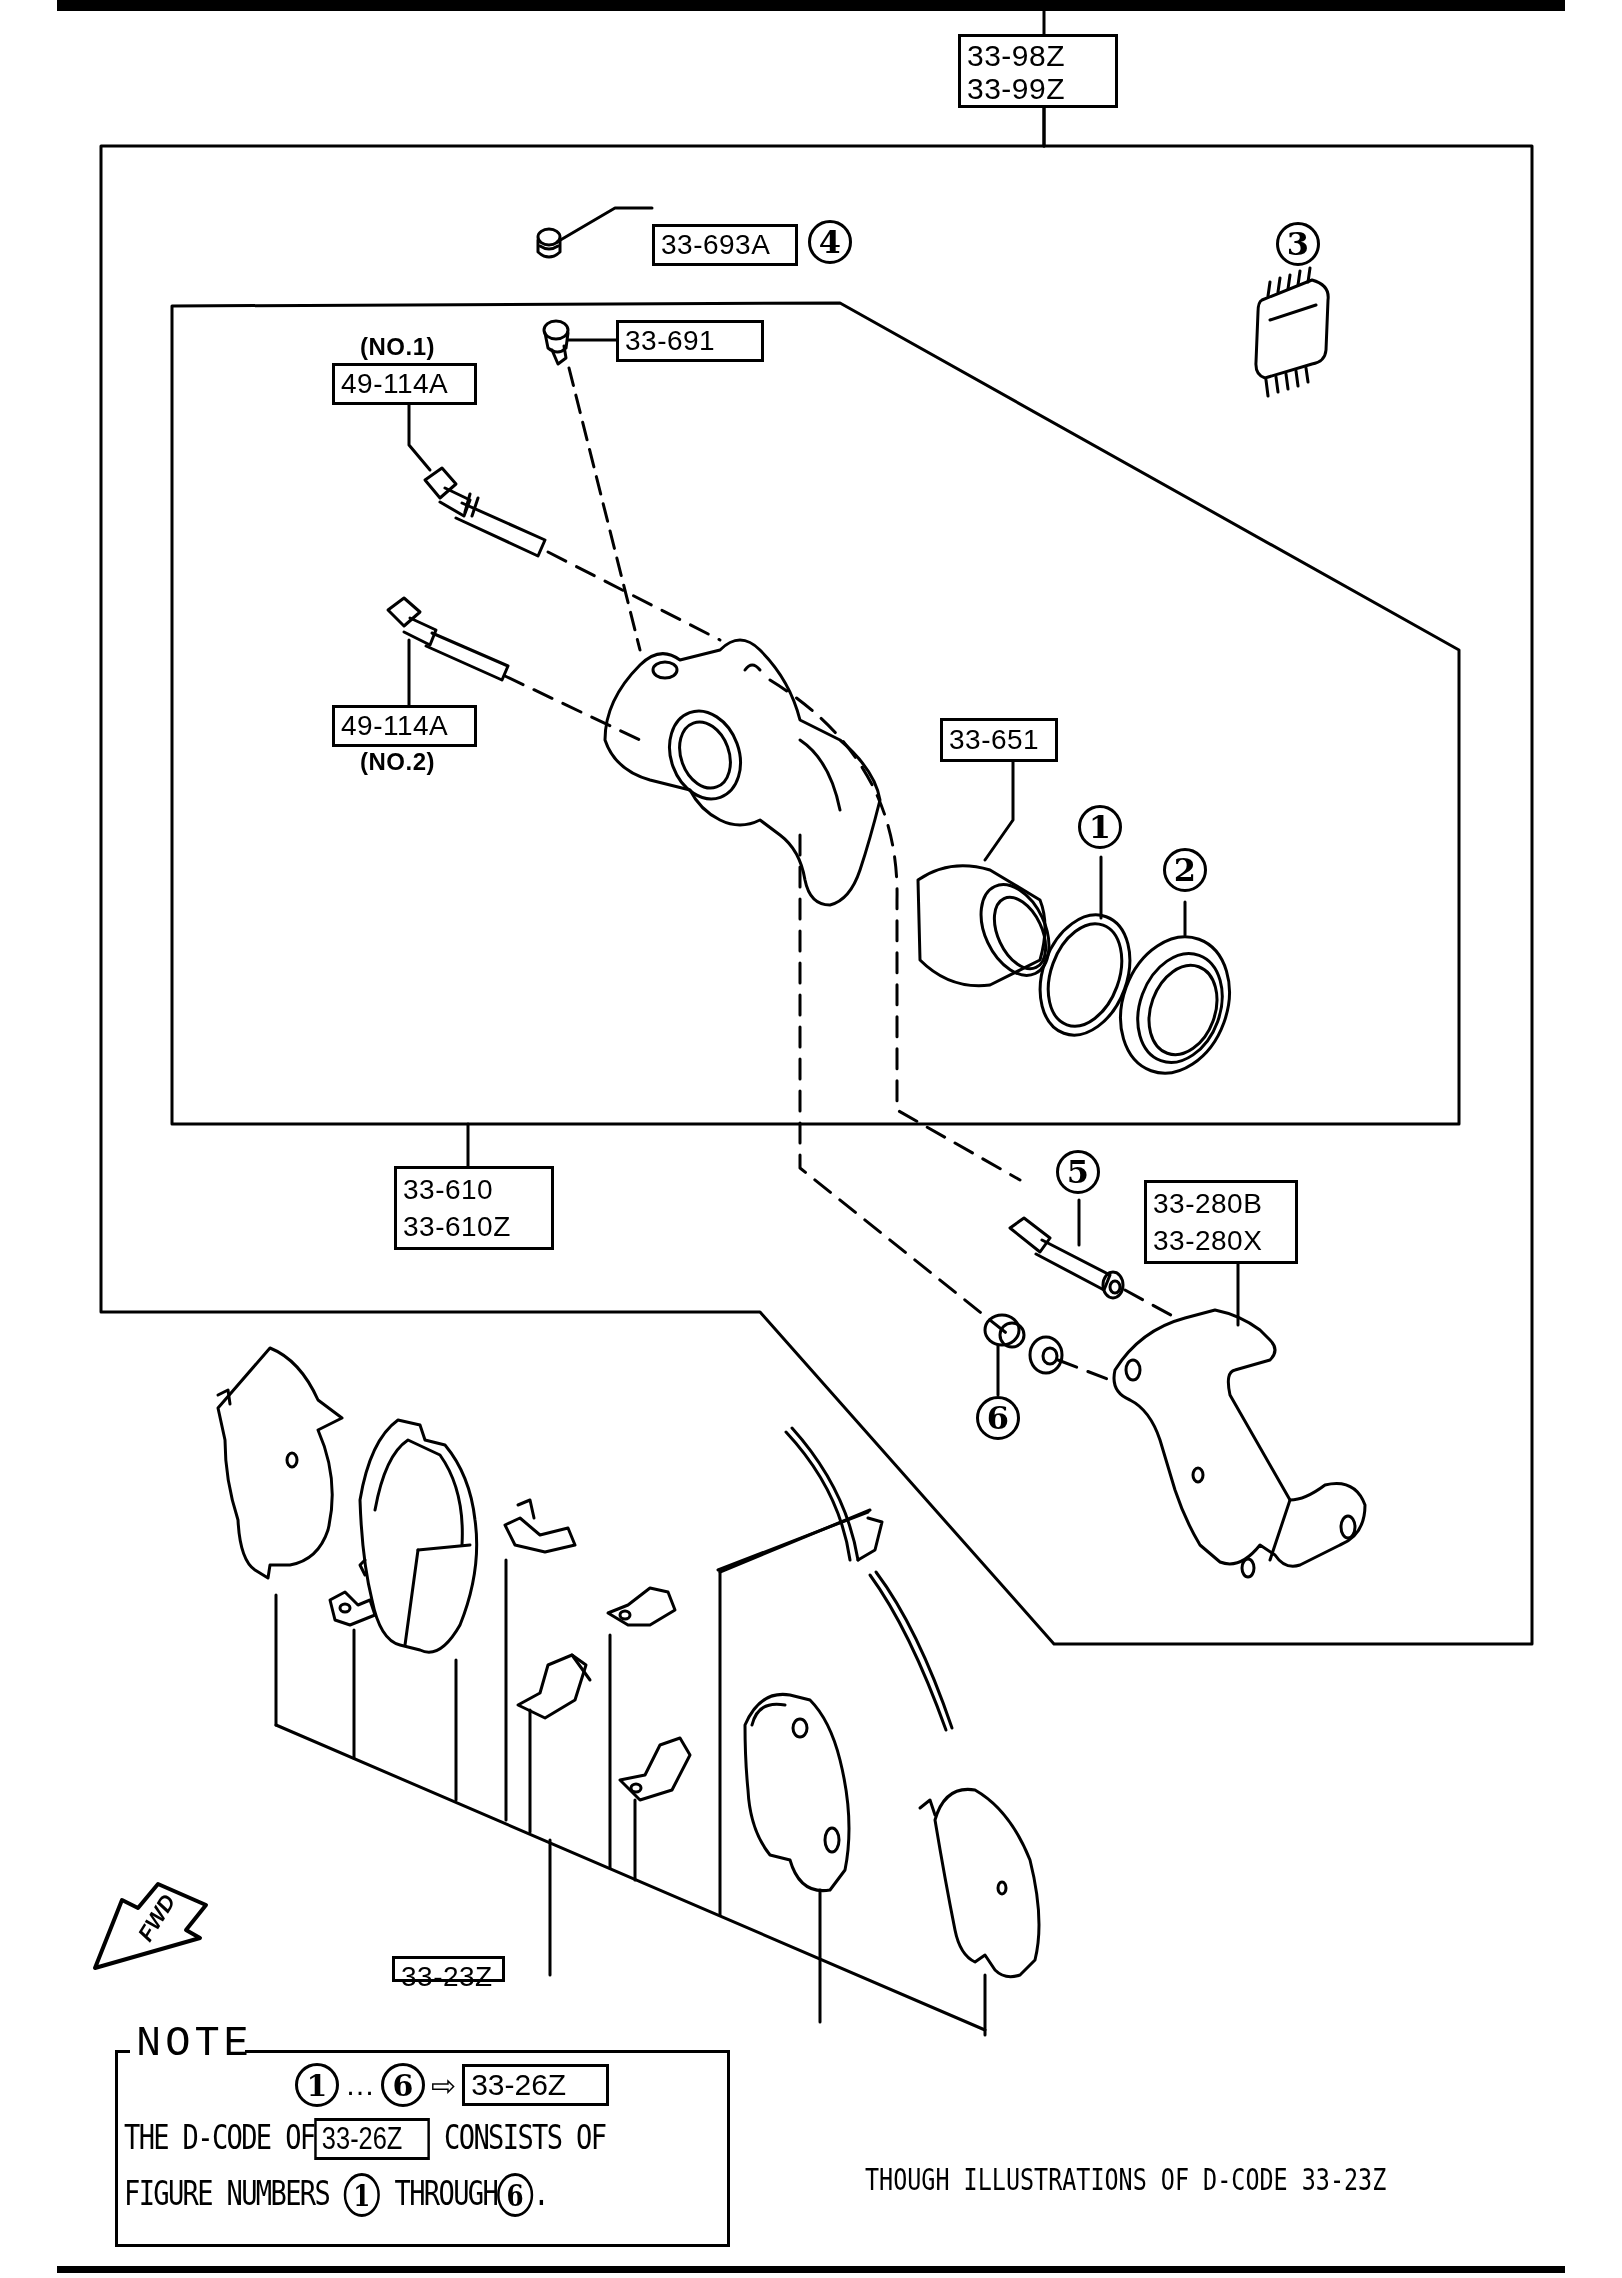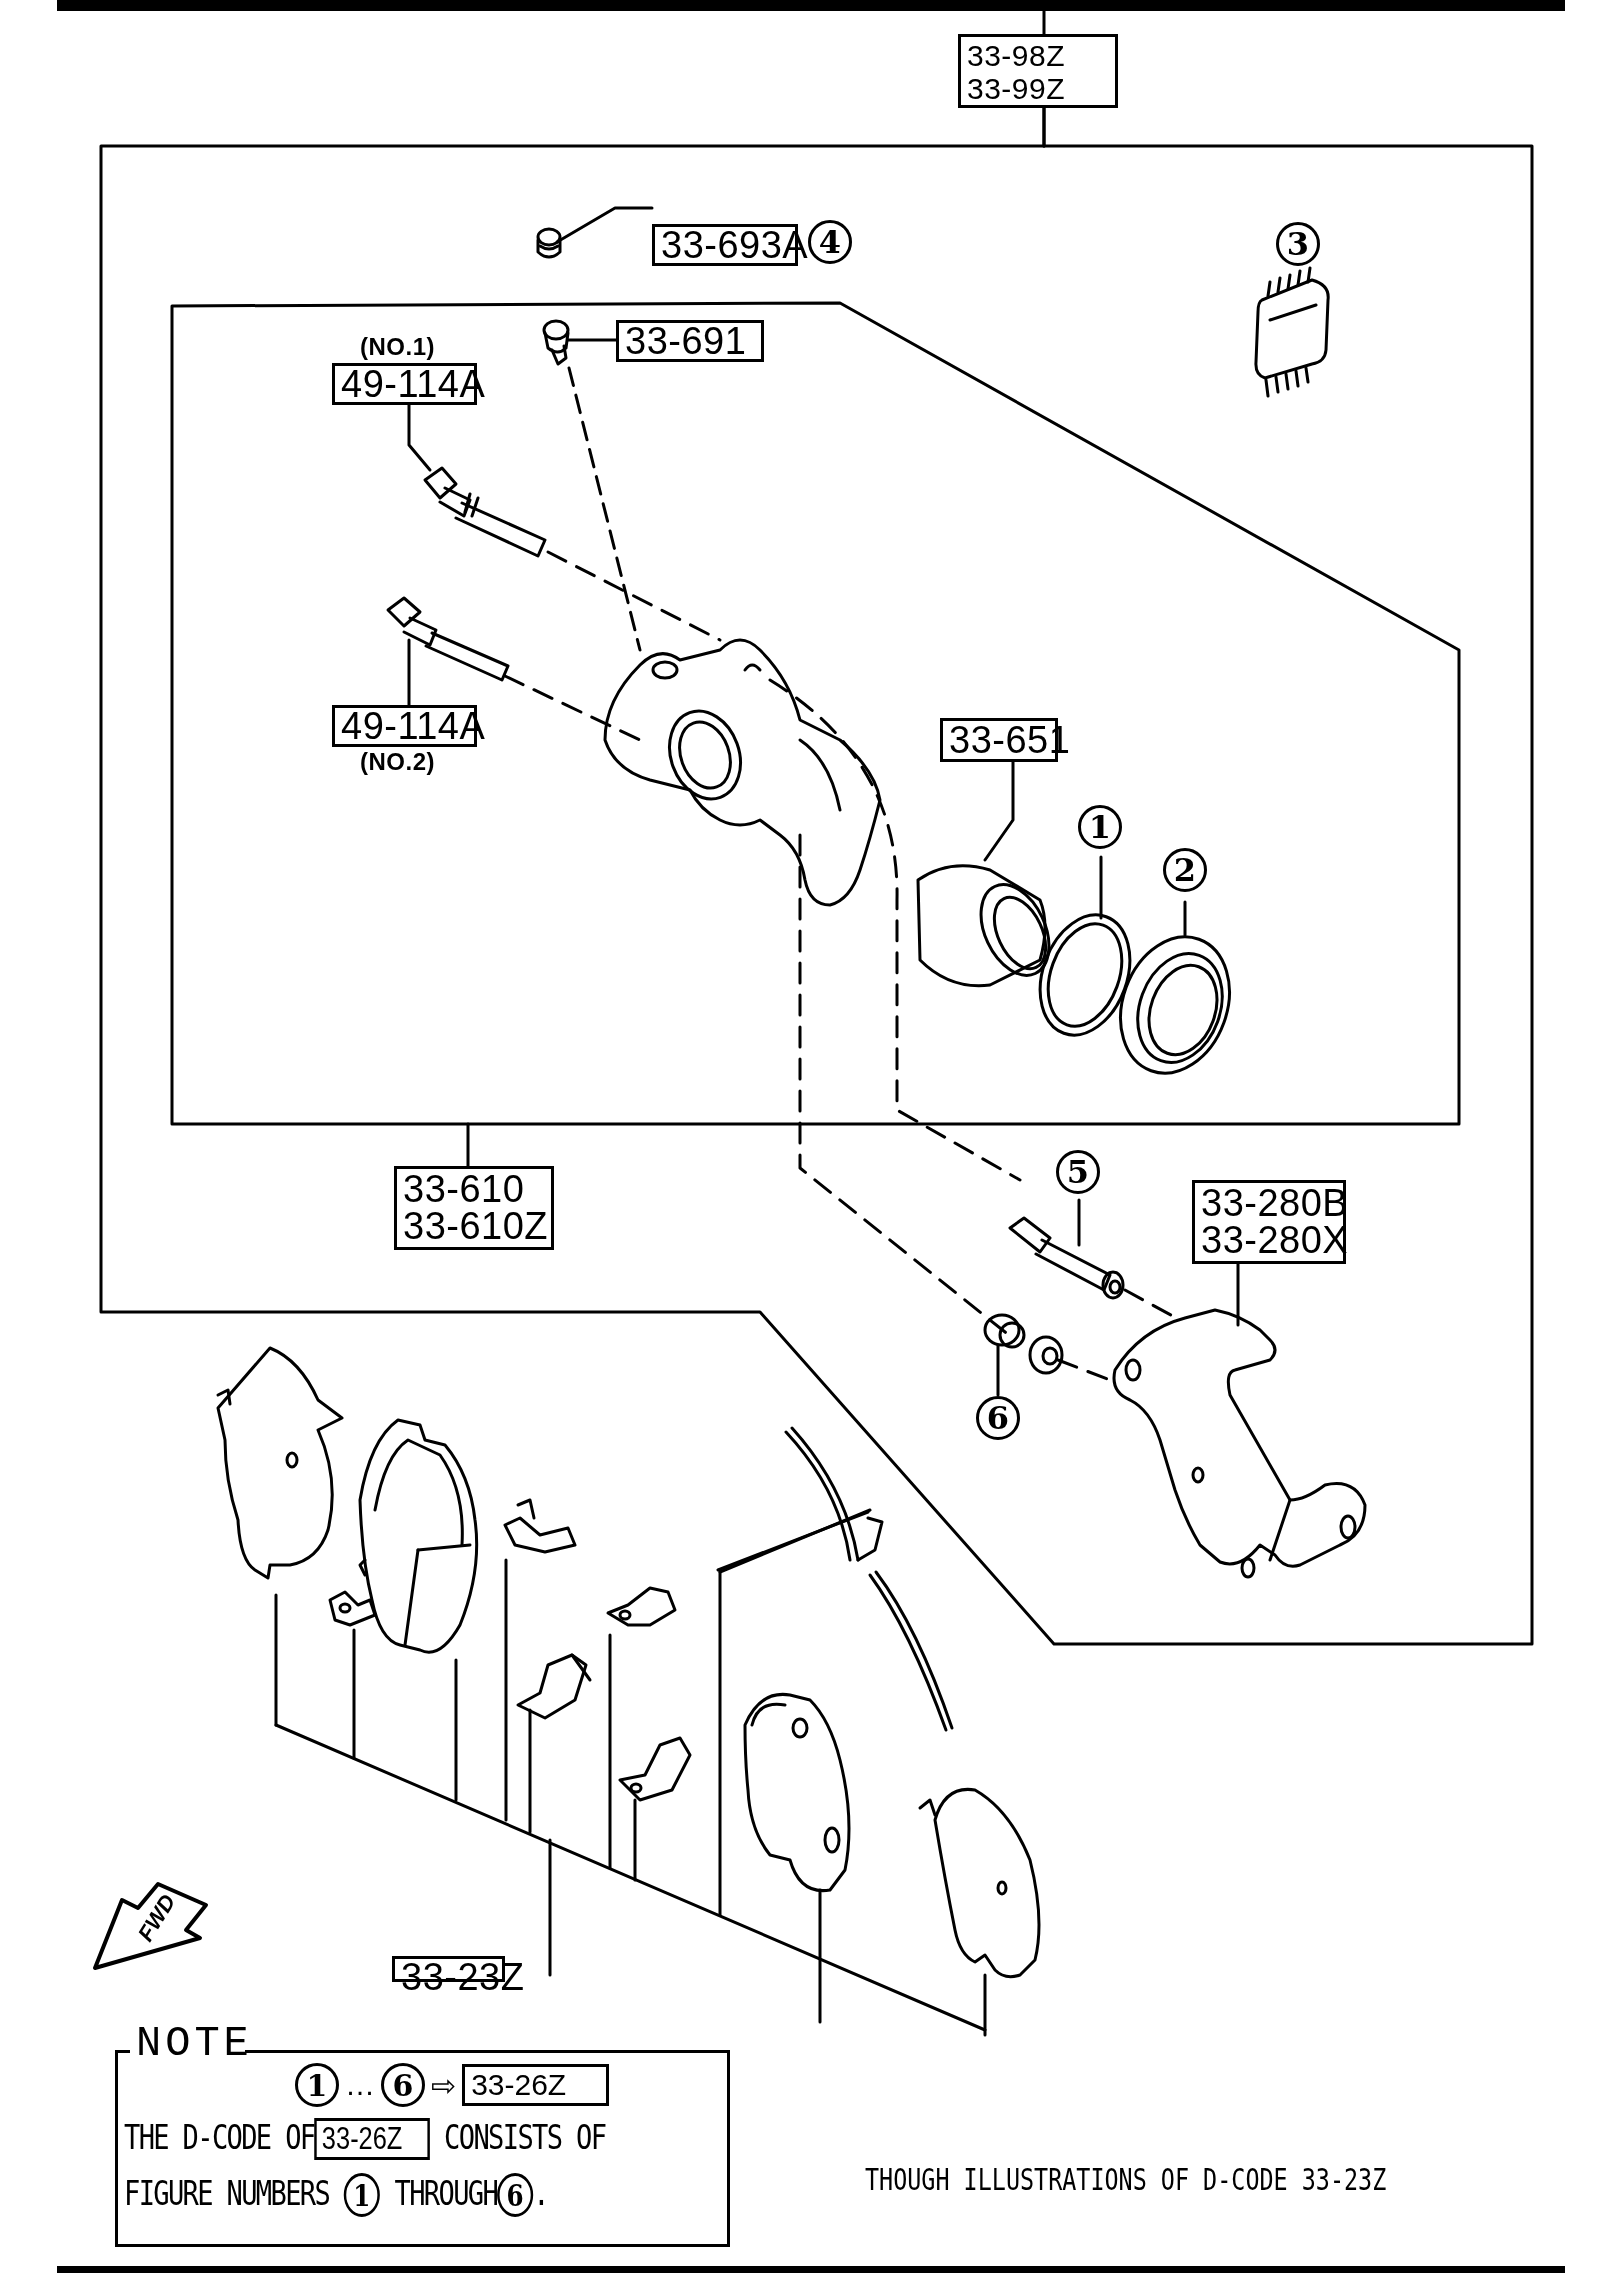--- a/index.html
+++ b/index.html
@@ -1,20 +1,20 @@
 <!DOCTYPE html>
 <html><head>
 <meta charset="utf-8">
 <style>
   html, body { margin: 0; padding: 0; background: #ffffff; }
   body { width: 1622px; height: 2278px; position: relative; overflow: hidden;
          font-family: "Liberation Sans", sans-serif; color: #000; }
   svg.art { position: absolute; left: 0; top: 0; }
   .box { position: absolute; border: 3px solid #000; background: #fff;
-         font-family: "Liberation Sans", sans-serif; font-size: 38px; line-height: 34px;
+         font-family: "Liberation Sans", sans-serif; font-size: 28px; line-height: 34px;
          padding: 2px 8px 2px 6px; box-sizing: border-box; white-space: nowrap; letter-spacing: 0.5px; }
   .box .ln { display: block; }
   .sub { position: absolute; font-family: "Liberation Sans", sans-serif; font-size: 24px; font-weight: bold; letter-spacing: 0.5px; }
   .circ { position: absolute; width: 44px; height: 44px; border: 3px solid #000; border-radius: 50%;
           box-sizing: border-box; display: flex; align-items: center; justify-content: center;
           font-family: "DejaVu Serif", serif; font-weight: bold; font-size: 32px; background: #fff; }
   .note-title { position: absolute; font-family: Liberation Mono, monospace; font-size: 42px; letter-spacing: 4px; }
   .note-box { position: absolute; border: 3px solid #000; border-top: none; box-sizing: border-box; }
   .note-line { position: absolute; font-family: "DejaVu Sans Mono", monospace; font-size: 33px;
                letter-spacing: -2px; transform: scaleX(0.82); transform-origin: left center; white-space: nowrap; }
@@ -262,21 +262,21 @@
 </div>
 <div class="circ" style="left:976px; top:1396px;">
   <span>6</span>
 </div>
 
 <div class="box" style="left:394px; top:1166px; width:160px; height:84px; line-height:37px;">
   <span class="ln">33-610</span>
   <span class="ln">33-610Z</span>
 </div>
 
-<div class="box" style="left:1192px; top:1180px; width:154px; height:84px; line-height:37px;">
+<div class="box" style="left:1144px; top:1180px; width:154px; height:84px; line-height:37px;">
   <span class="ln">33-280B</span>
   <span class="ln">33-280X</span>
 </div>
 
 <div class="box" style="left:392px; top:1956px; width:113px; height:26px; line-height:32px;">
   <span>33-23Z</span>
 </div>
 
 <div class="fwd" style="left:132px; top:1905px; font-family:'Liberation Sans',sans-serif; font-weight:bold; font-style:italic; font-size:22px; transform:rotate(-58deg);">FWD</div>
 

